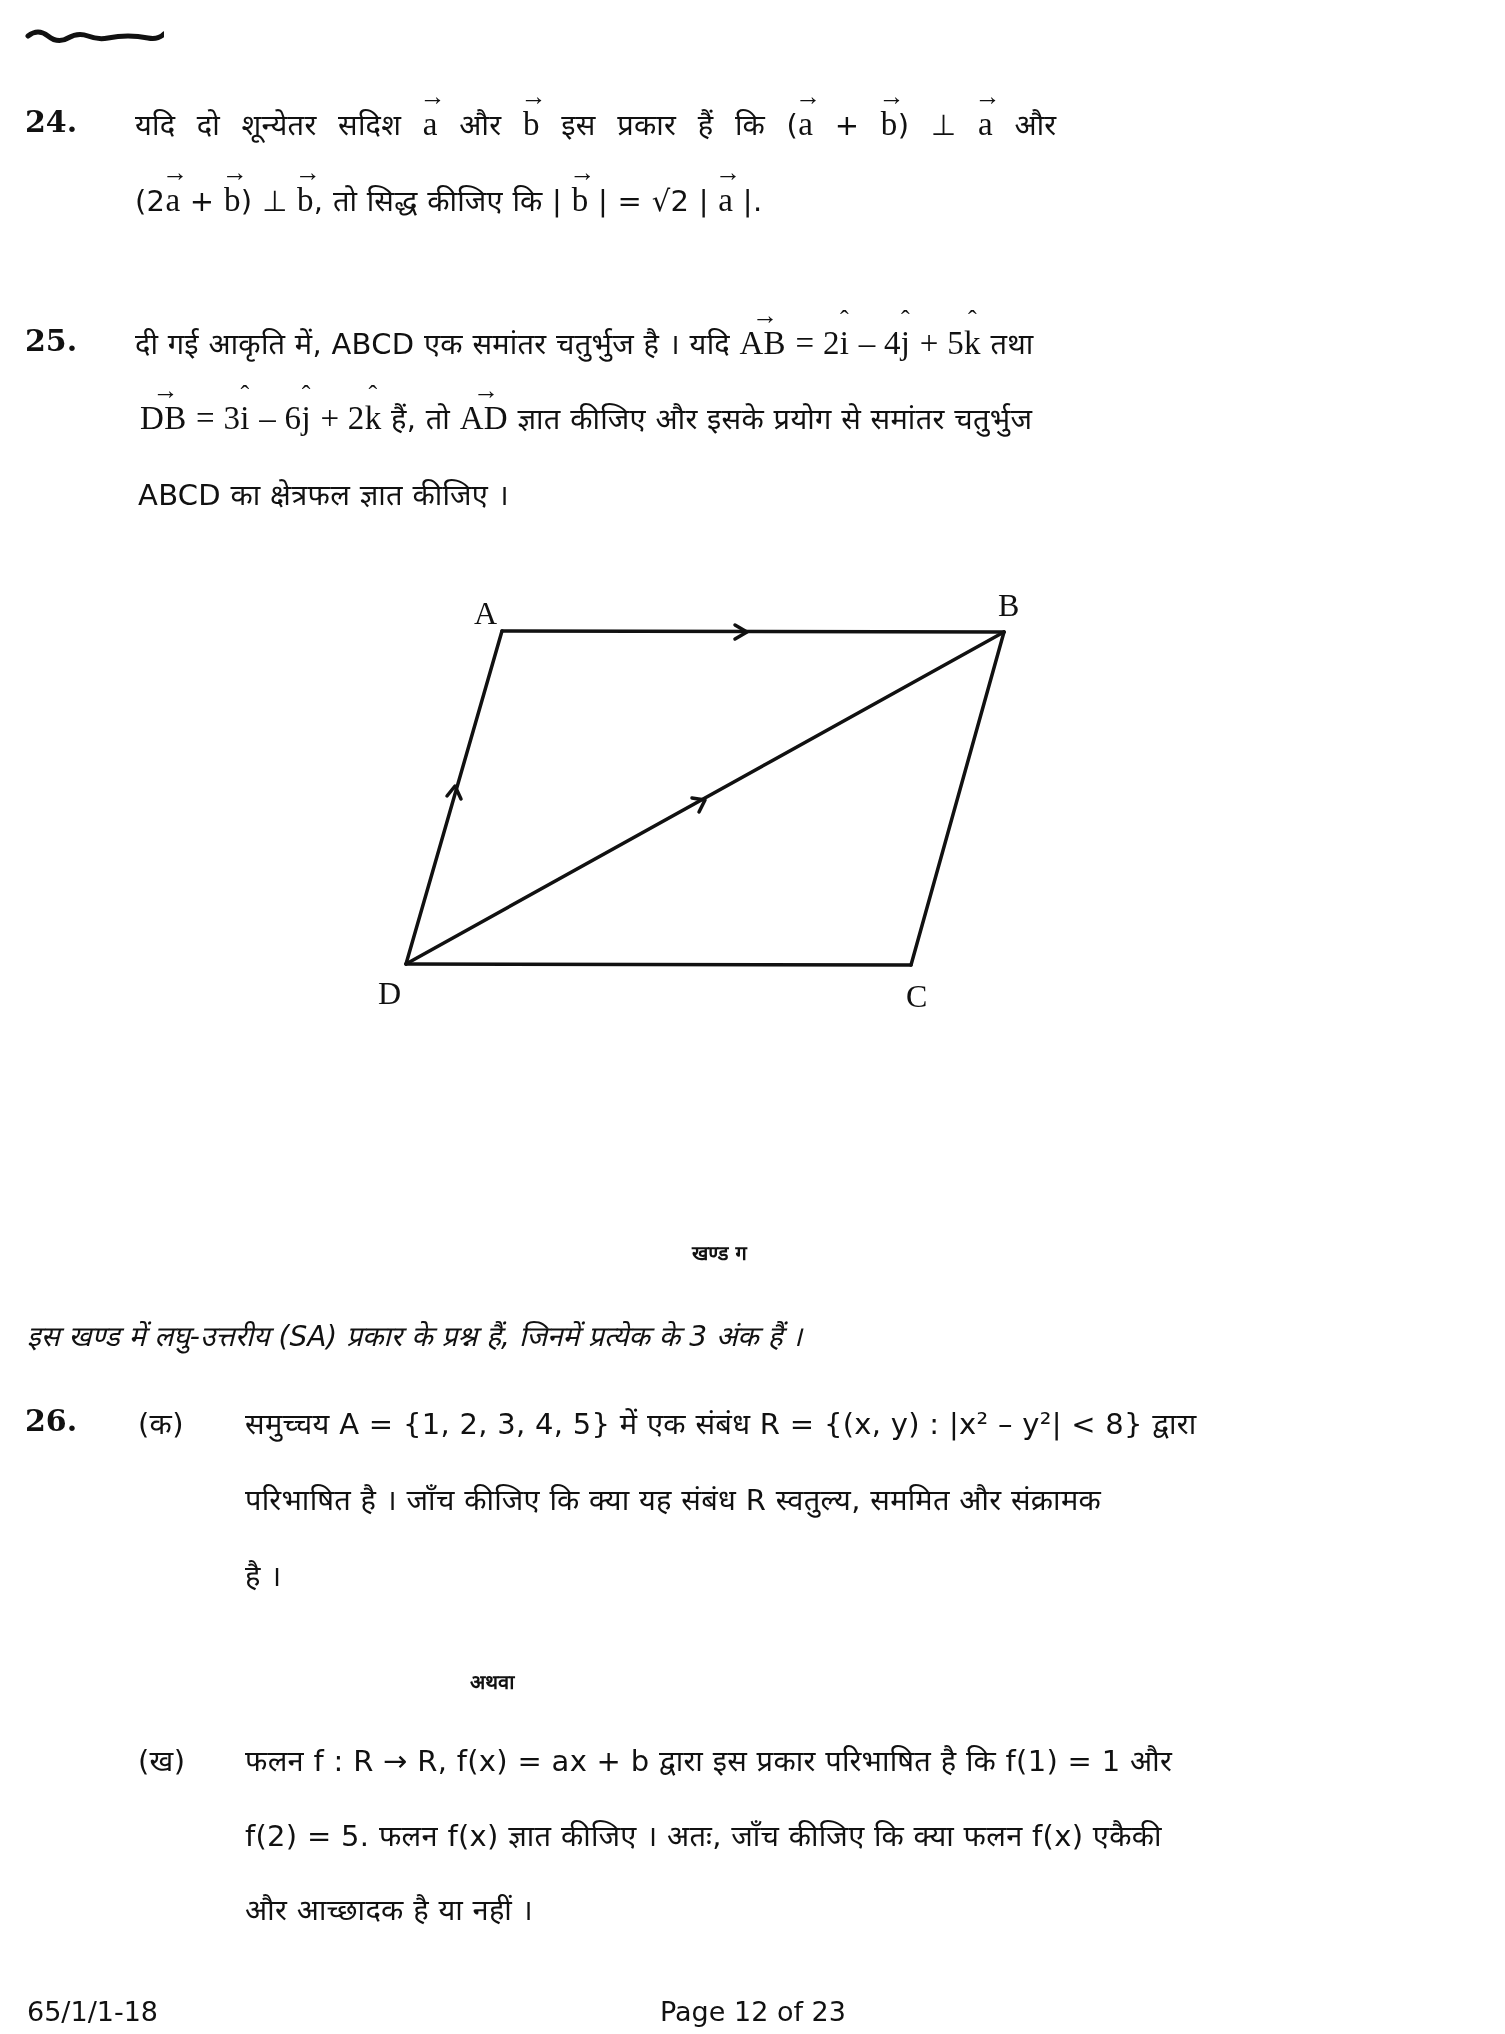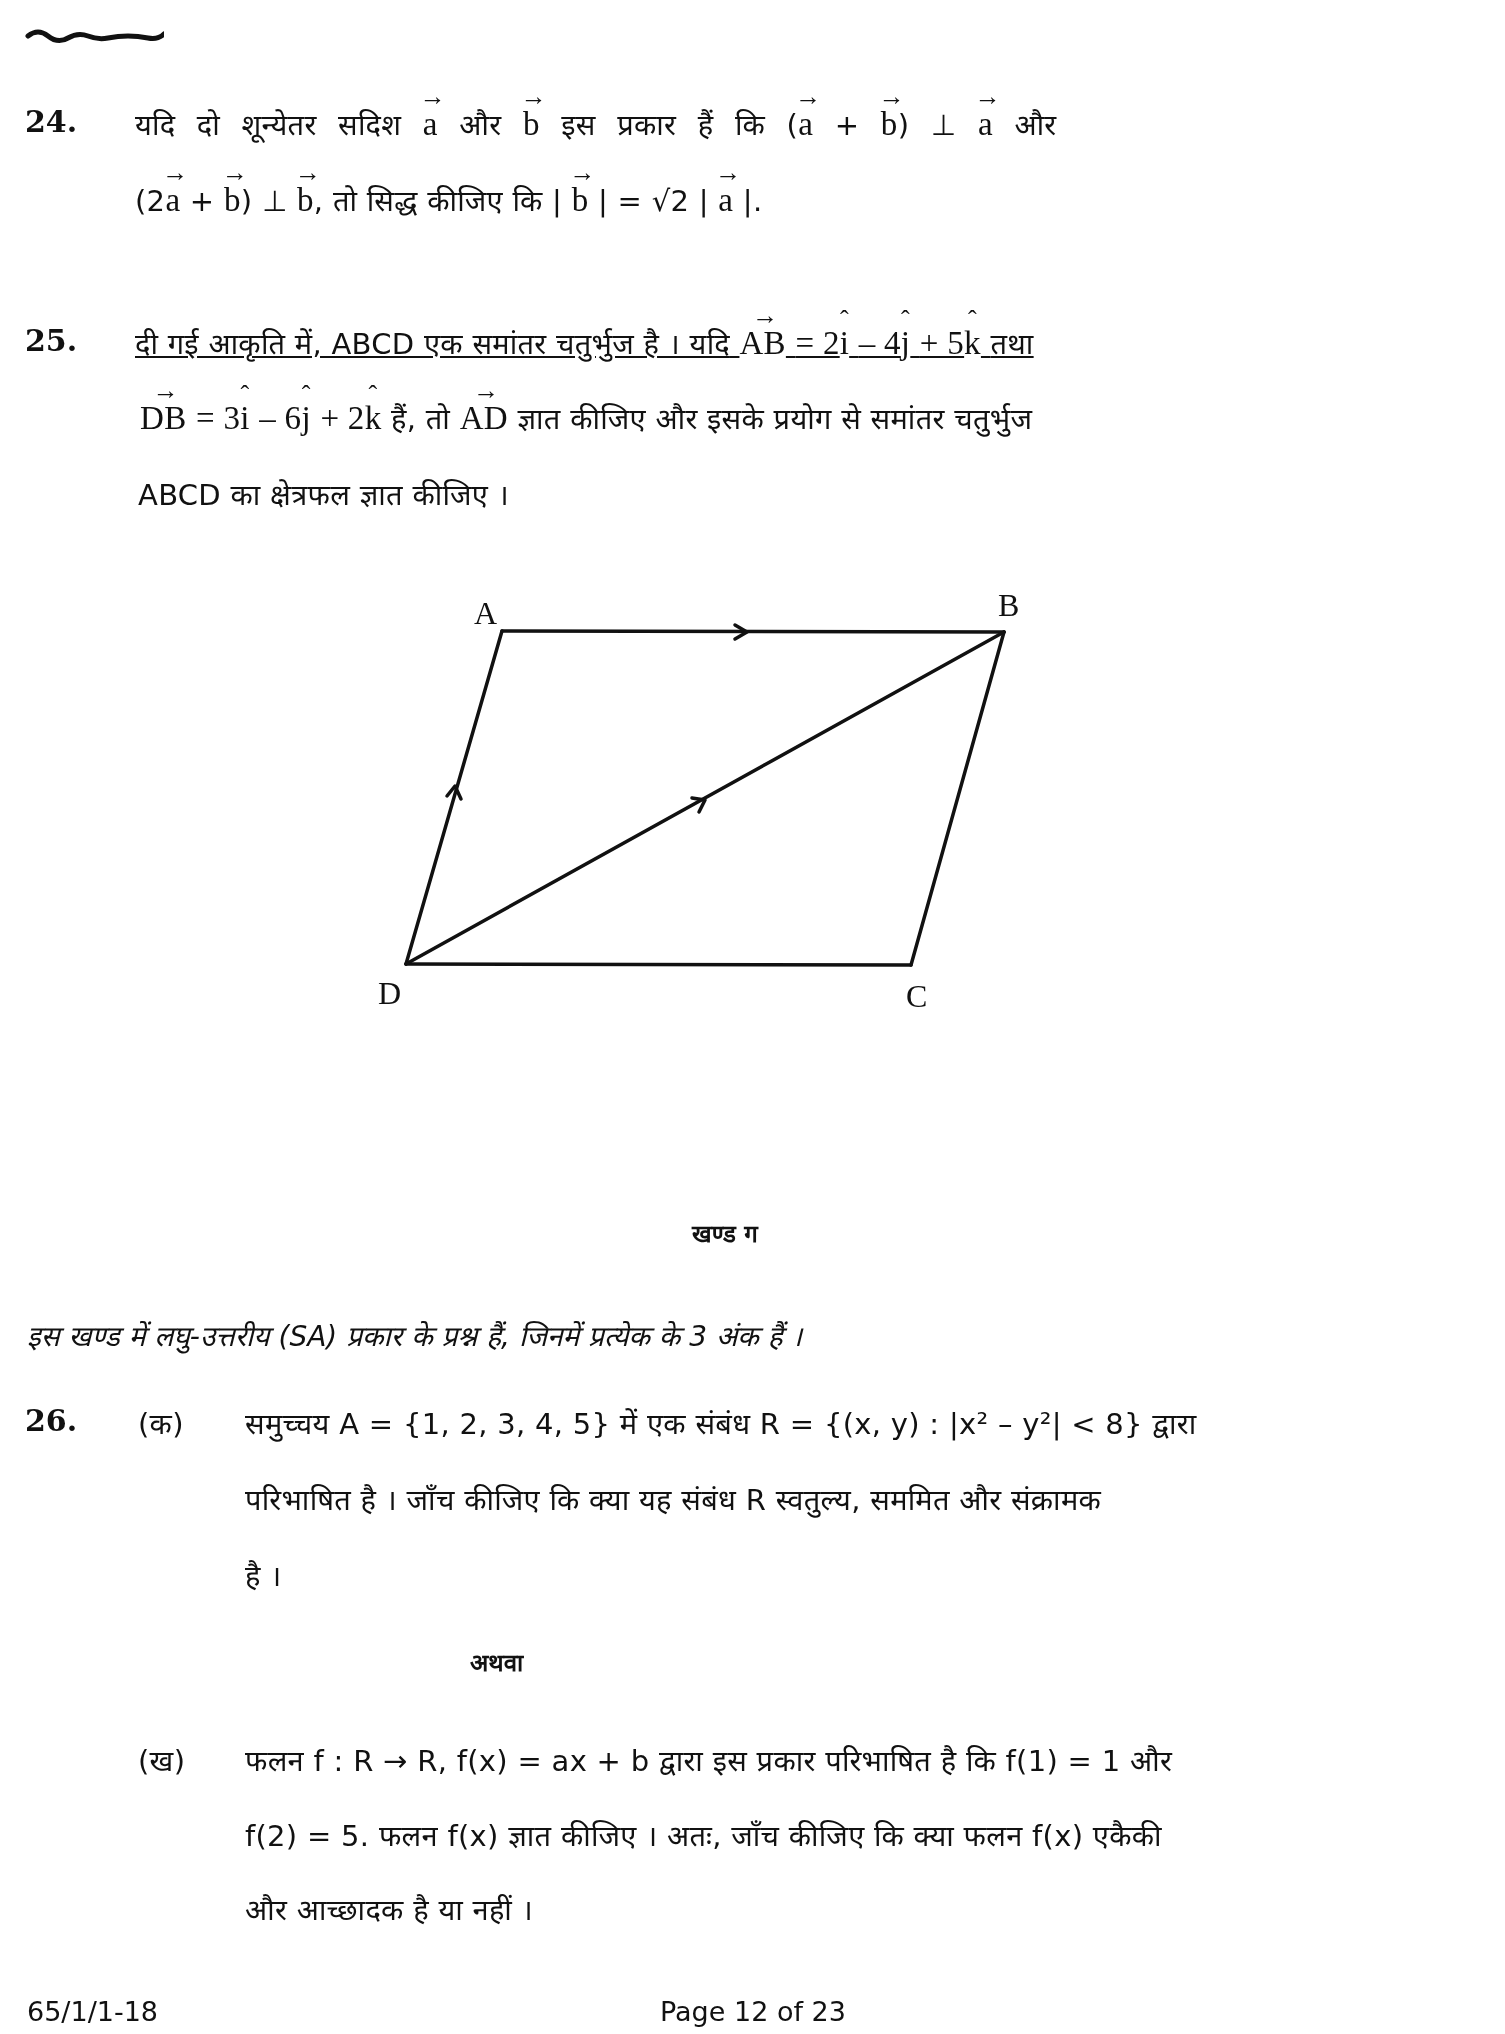--- a/index.html
+++ b/index.html
@@ -6,21 +6,21 @@
   body { width:1505px; height:2034px; position:relative; overflow:hidden;
          font-family:"DejaVu Serif", serif; color:#111; }
   .abs { position:absolute; white-space:nowrap; }
   .qnum { font-family:"DejaVu Serif", serif; font-weight:bold; font-size:30px; }
   .line { font-family:"DejaVu Sans", sans-serif; font-size:29px; letter-spacing:0.3px; }
   .math { font-family:"Liberation Serif", serif; font-size:33px; }
   .vec { display:inline-block; position:relative; font-family:"Liberation Serif", serif; }
   .vec::before { content:"\2192"; position:absolute; top:-24px; left:50%; transform:translateX(-40%); font-size:26px; }
   .hat { display:inline-block; position:relative; }
   .hat::before { content:"\02C6"; position:absolute; top:-20px; left:50%; transform:translateX(-50%); font-size:26px; }
-  .center-head { font-family:"DejaVu Sans", sans-serif; font-weight:bold; font-size:24px; }
+  .center-head { font-family:"DejaVu Sans", sans-serif; font-weight:bold; font-size:20px;margin-top:23px; }
   .italic-note { font-family:"DejaVu Sans", sans-serif; font-style:italic; font-size:28px; }
   .footer-left { font-family:"DejaVu Sans", sans-serif; font-size:27px; }
   .footer-mid { font-family:"DejaVu Sans", sans-serif; font-size:27px; }
   svg text { font-family:"Liberation Serif", serif; }
 </style>
 </head>
 <body>
 
 <svg class="abs" style="left:24px;top:24px;" width="140" height="30" viewBox="0 0 140 30">
   <path d="M4 12 Q14 4 24 12 T44 14 T64 12 T84 14 T104 12 T124 14 T140 10" fill="none" stroke="#111" stroke-width="5" stroke-linecap="round"></path>
@@ -46,21 +46,21 @@
     <span class="math vec">b</span><span>, तो सिद्ध कीजिए कि |</span>
     <span class="math vec">b</span>
     <span>| = √2 |</span>
     <span class="math vec">a</span>
     <span>|.</span>
   </div>
 </div>
 
 <div>
   <div class="abs qnum" style="left:25px;top:323px;">25.</div>
-  <div class="abs line" style="left:135px;top:323px;text-decoration:underline;">
+  <div class="abs line" style="left:135px;top:323px;">
     <span>दी गई आकृति में, ABCD एक समांतर चतुर्भुज है । यदि</span>
     <span class="math vec">AB</span>
     <span class="math">= 2</span><span class="math hat">i</span>
     <span class="math">– 4</span><span class="math hat">j</span>
     <span class="math">+ 5</span><span class="math hat">k</span>
     <span>तथा</span>
   </div>
   <div class="abs line" style="left:140px;top:398px;">
     <span class="math vec">DB</span>
     <span class="math">= 3</span><span class="math hat">i</span>

